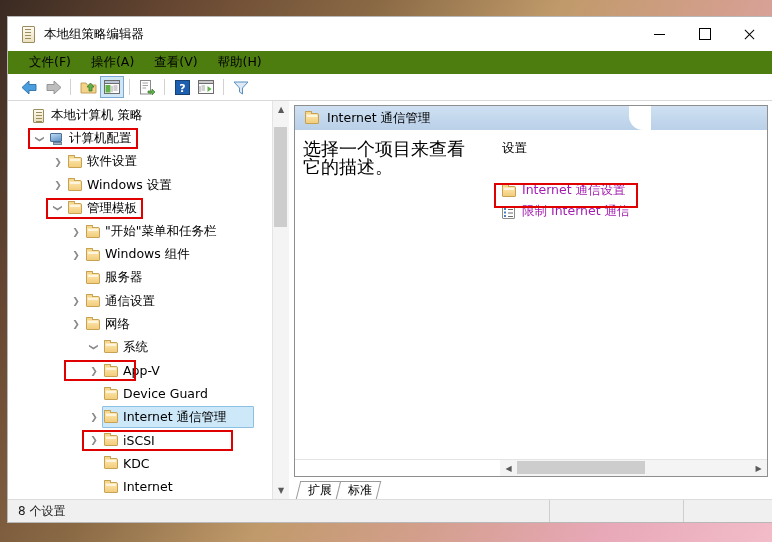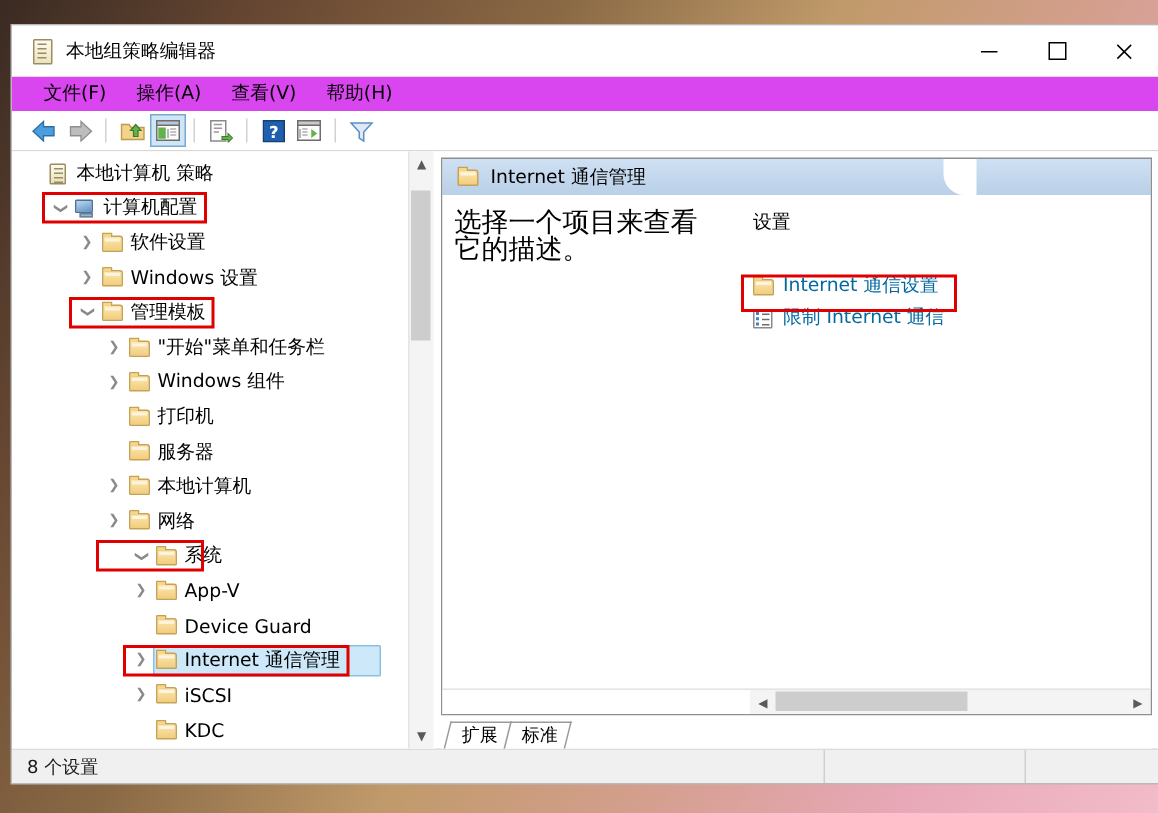--- a/index.html
+++ b/index.html
@@ -47,21 +47,21 @@
   .wc-max{width:10px;height:10px;border:1px solid #000;display:block;}
   .wc-close{position:relative;width:11px;height:11px;display:block;}
   .wc-close:before,.wc-close:after{
     content:"";position:absolute;left:-1px;top:5px;width:13px;height:1px;background:#000;
   }
   .wc-close:before{transform:rotate(45deg);}
   .wc-close:after{transform:rotate(-45deg);}
 
   
   #menubar{
-    height:23px;min-height:23px;background:#d946ef;
+    height:23px;min-height:23px;background:#4d7c0f;
     display:flex;align-items:center;padding-left:12px;
   }
   .menu-item{
     padding:2px 9px;font-size:12.5px;color:#000;margin-right:2px;
   }
 
   
   #toolbar{
     height:26px;min-height:26px;background:#ffffff;
     border-bottom:1px solid #d8d8d8;
@@ -186,21 +186,21 @@
   #rp-body{flex:1;display:flex;min-height:0;background:#fff;position:relative;}
   #rp-desc{
     width:195px;min-width:195px;padding:10px 8px 0 8px;box-sizing:border-box;
     font-size:18px;color:#000;line-height:18px;
   }
   #rp-list{
     flex:1;padding:10px 0 0 10px;box-sizing:border-box;position:relative;min-width:0;
   }
   #rp-list-title{font-size:12.5px;color:#000;margin:0 0 23px 2px;}
   .srow{height:21px;display:flex;align-items:center;white-space:nowrap;position:relative;}
-  .slabel{font-size:12.5px;color:#0369a1;margin-left:5px;}
+  .slabel{font-size:12.5px;color:#a21caf;margin-left:5px;}
   
   .policy{
     position:absolute;left:1px;top:2px;width:13px;height:13px;
     background:#fff;border:1px solid #8a8a8a;box-sizing:border-box;border-radius:1px;
   }
   .policy:before{
     content:"";position:absolute;left:1px;top:1.5px;width:2px;height:2px;
     background:#4a7fbf;box-shadow:0 3.5px 0 #4a7fbf,0 7px 0 #4a7fbf;
   }
   .policy:after{
@@ -407,39 +407,30 @@
               </span>
               <span class="tlabel">Windows 组件</span>
             </span>
           </div>
           <div class="trow" style="padding-left: 60px;">
             <span class="rowinner">
               <span class="twist none">❯</span>
               <span class="ticon">
                 <span class="folder"></span>
               </span>
-              <span class="tlabel">打印机</span>
+              <span class="tlabel">服务器</span>
             </span>
           </div>
           <div class="trow" style="padding-left: 60px;">
             <span class="rowinner">
-              <span class="twist none">❯</span>
-              <span class="ticon">
-                <span class="folder"></span>
-              </span>
-              <span class="tlabel">服务器</span>
-            </span>
-          </div>
-          <div class="trow" style="padding-left: 60px;">
-            <span class="rowinner">
-              <span class="twist">❯</span>
-              <span class="ticon">
-                <span class="folder"></span>
-              </span>
-              <span class="tlabel">本地计算机</span>
+              <span class="twist">❯</span>
+              <span class="ticon">
+                <span class="folder"></span>
+              </span>
+              <span class="tlabel">通信设置</span>
             </span>
           </div>
           <div class="trow" style="padding-left: 60px;">
             <span class="rowinner">
               <span class="twist">❯</span>
               <span class="ticon">
                 <span class="folder"></span>
               </span>
               <span class="tlabel">网络</span>
             </span>

